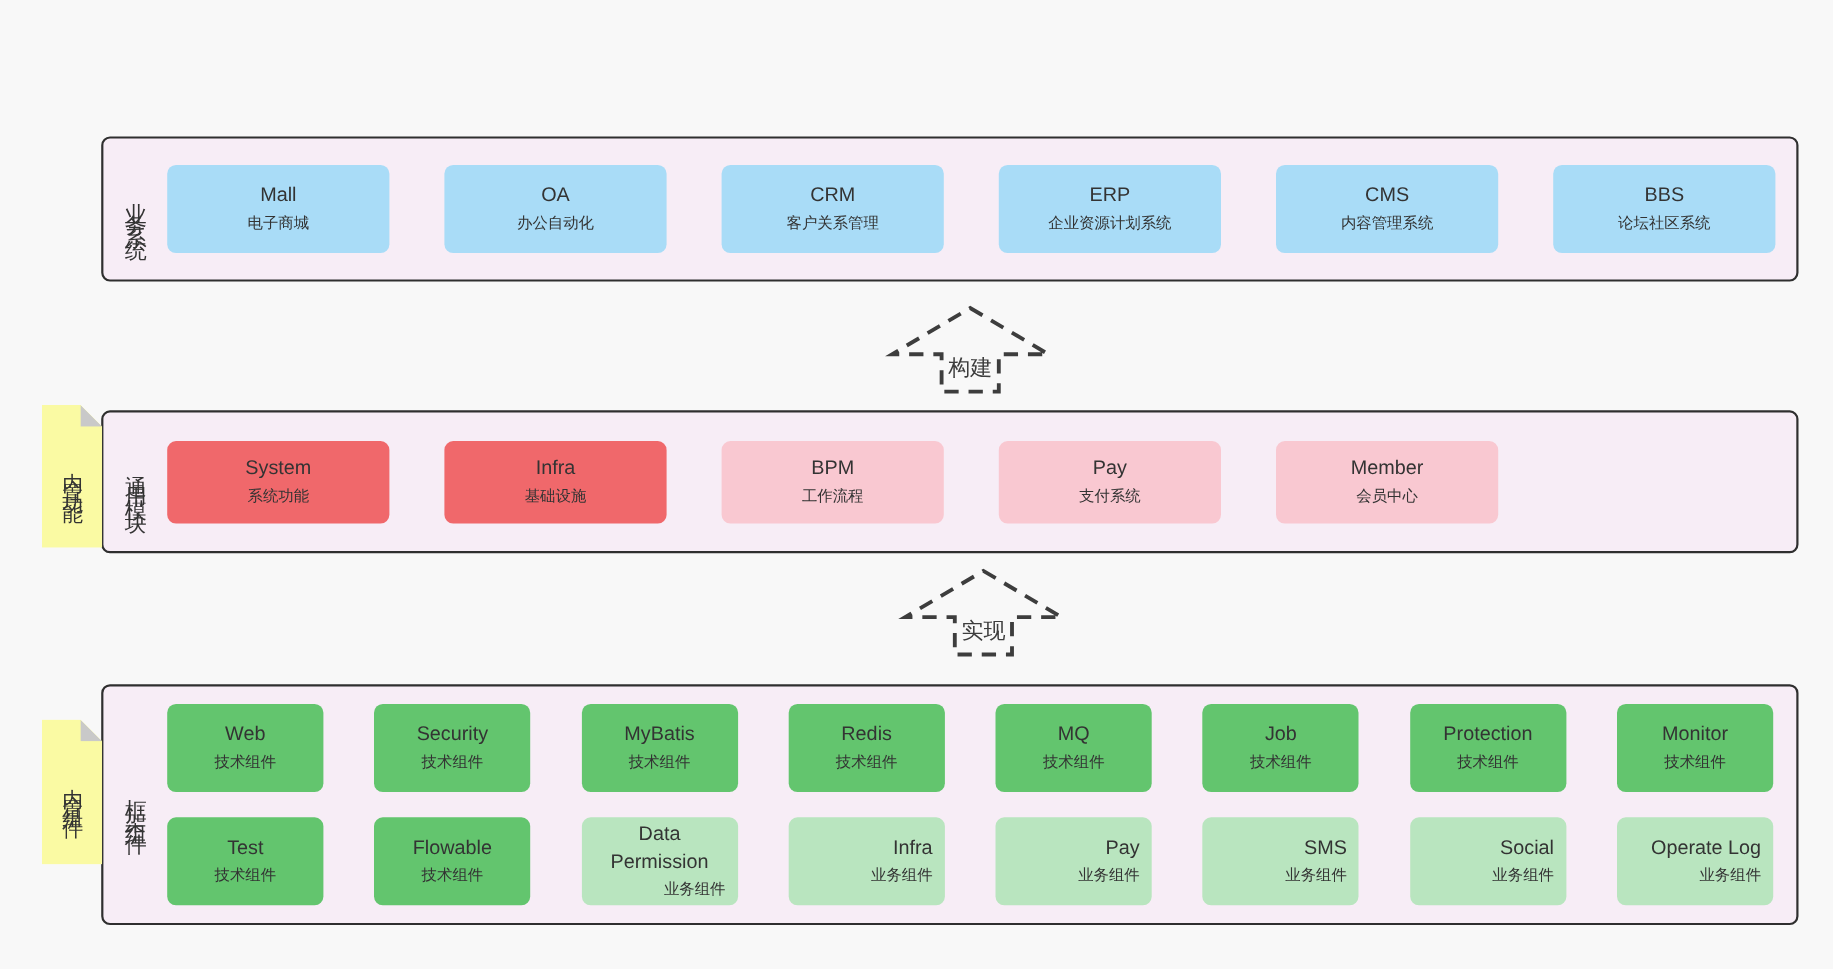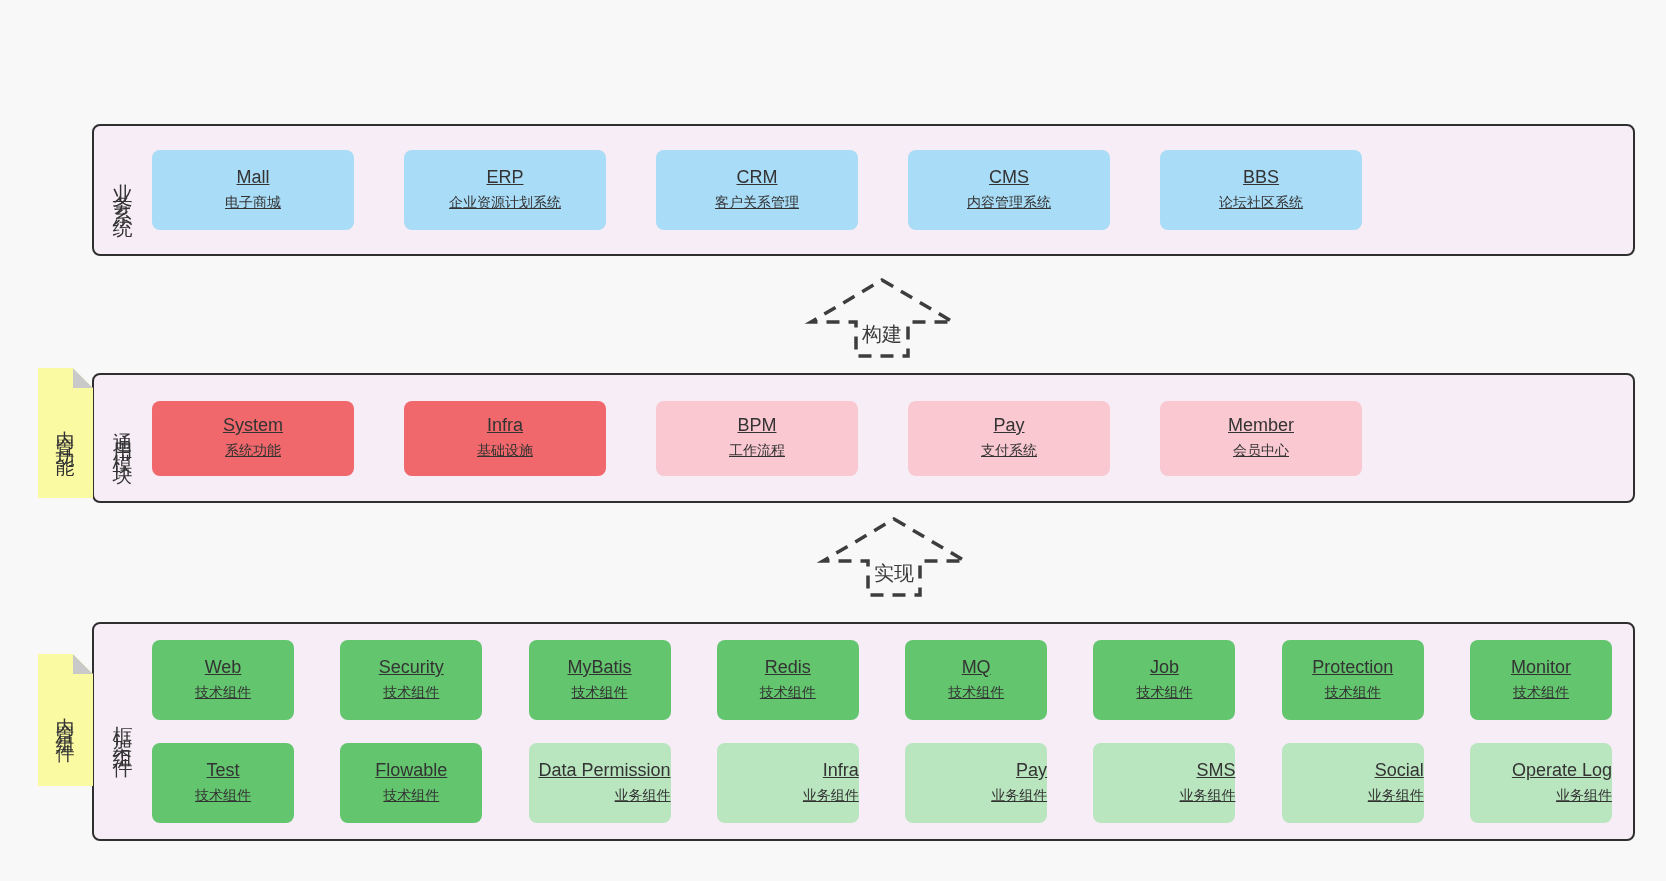--- a/index.html
+++ b/index.html
@@ -20,21 +20,21 @@
 
   .panel-label{flex:0 0 58px;display:flex;align-items:center;justify-content:center;}
   .panel-label span{writing-mode:vertical-rl;text-orientation:upright;font-size:20px;
                     letter-spacing:11px;color:var(--text);line-height:1;}
   .rows{flex:1;display:flex;flex-direction:column;justify-content:center;gap:23px;padding-right:21px;}
   .row{display:flex;}
   #panel-business .row,#panel-modules .row{gap:50px;}
   #panel-framework .row{justify-content:space-between;}
 
   .box{border-radius:8px;display:flex;flex-direction:column;align-items:center;justify-content:center;
-       text-align:center;box-sizing:border-box;padding:2px 0;text-decoration:underline;}
+       text-align:center;box-sizing:border-box;padding:2px 11px;}
   #panel-business .box{width:202px;height:80px;}
   #panel-modules .box{width:202px;height:75px;}
   #panel-framework .box{width:142px;height:80px;}
   .box .bt{font-size:18px;line-height:25px;}
   .box .bs{font-size:14px;line-height:25px;}
   .box.blue{background:var(--blue);}
   .box.red{background:var(--red);text-align:center;}
   .box.pink{background:var(--pink);}
   .box.green{background:var(--green);align-items:center;}
   .box.lightgreen{background:var(--lightgreen);align-items:flex-end;}
@@ -65,26 +65,30 @@
     <div class="panel-label">
       <span>业务系统</span>
     </div>
     <div class="rows">
       <div class="row">
           <div class="box blue">
             <div class="bt">Mall</div>
             <div class="bs">电子商城</div>
           </div>
           <div class="box blue">
+            <div class="bt">OA</div>
+            <div class="bs">办公自动化</div>
+          </div>
+          <div class="box blue">
+            <div class="bt">CRM</div>
+            <div class="bs">客户关系管理</div>
+          </div>
+          <div class="box blue">
             <div class="bt">ERP</div>
             <div class="bs">企业资源计划系统</div>
-          </div>
-          <div class="box blue">
-            <div class="bt">CRM</div>
-            <div class="bs">客户关系管理</div>
           </div>
           <div class="box blue">
             <div class="bt">CMS</div>
             <div class="bs">内容管理系统</div>
           </div>
           <div class="box blue">
             <div class="bt">BBS</div>
             <div class="bs">论坛社区系统</div>
           </div>
         </div>

